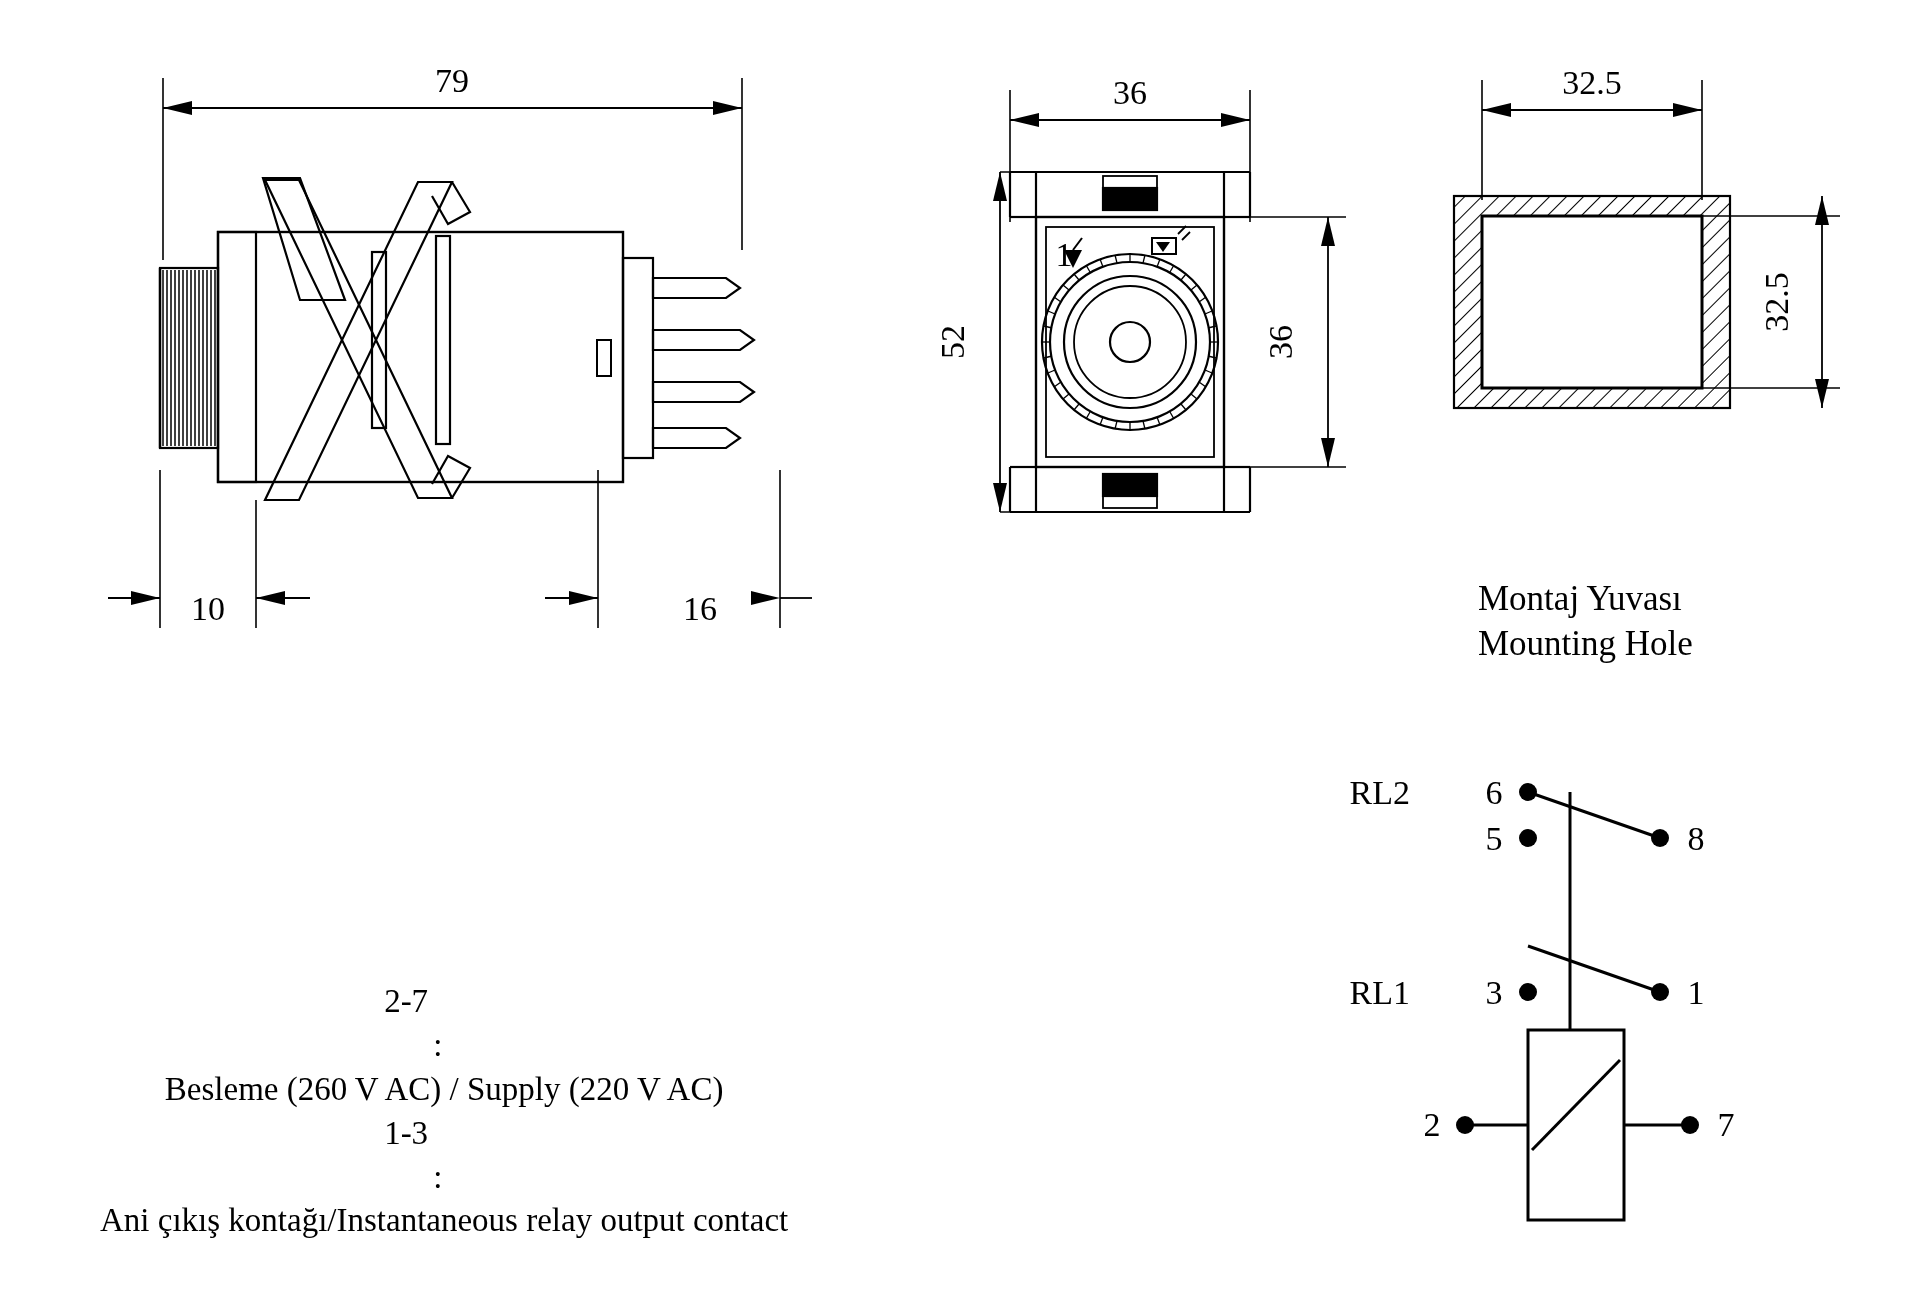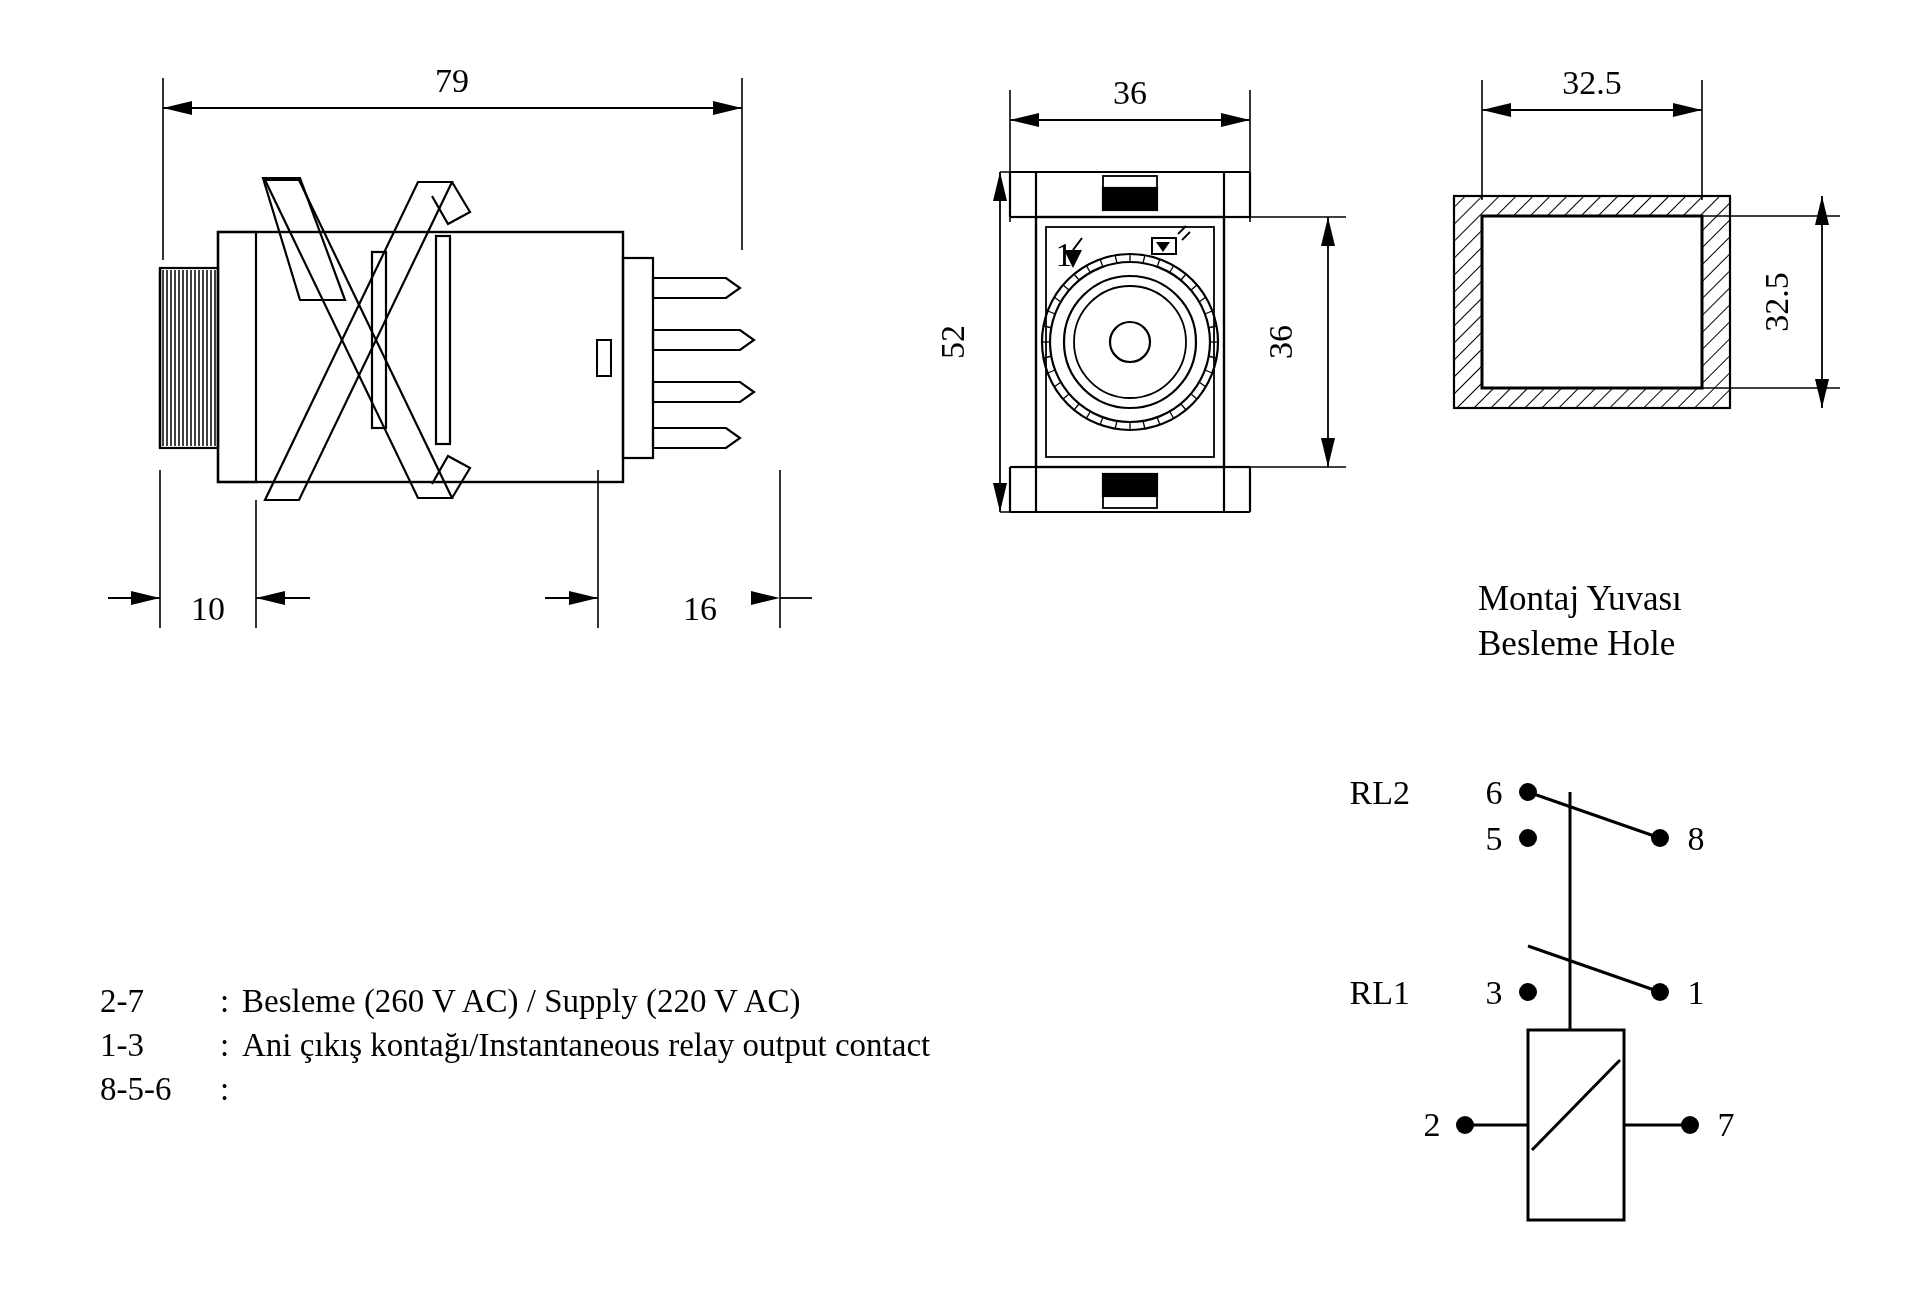--- a/index.html
+++ b/index.html
@@ -27,22 +27,23 @@
     position: absolute;
     left: 100px;
     top: 980px;
     font-family: "Liberation Serif", serif;
     font-size: 33px;
     color: #000000;
     line-height: 1.33;
   }
   .legend-row {
     display: flex;
-    align-items: flex-start;
+    align-items: center;
     white-space: nowrap;
+    flex-direction: column;
   }
   .legend-key {
     width: 120px;
     flex: none;
   }
   .legend-sep {
     width: 22px;
     flex: none;
   }
   .legend-val { flex: none; }
@@ -287,21 +288,21 @@
         <polygon points="382,408 375,379 389,379" fill="#000000" stroke="none"></polygon>
       </g>
 
       <text class="dimtext" x="152" y="94" text-anchor="middle">32.5</text>
       <text class="dimtext" x="348" y="302" text-anchor="middle" transform="rotate(-90 348 302)">32.5</text>
     </svg>
   </div>
 
   <div class="mount-caption">
     <div>Montaj Yuvası</div>
-    <div>Besleme Hole</div>
+    <div>Mounting Hole</div>
   </div>
 
   <div class="legend-block">
 
     <div class="legend-row">
       <span class="legend-key">2-7</span>
       <span class="legend-sep">:</span>
       <span class="legend-val">Besleme (260 V AC) / Supply (220 V AC)</span>
     </div>
 

